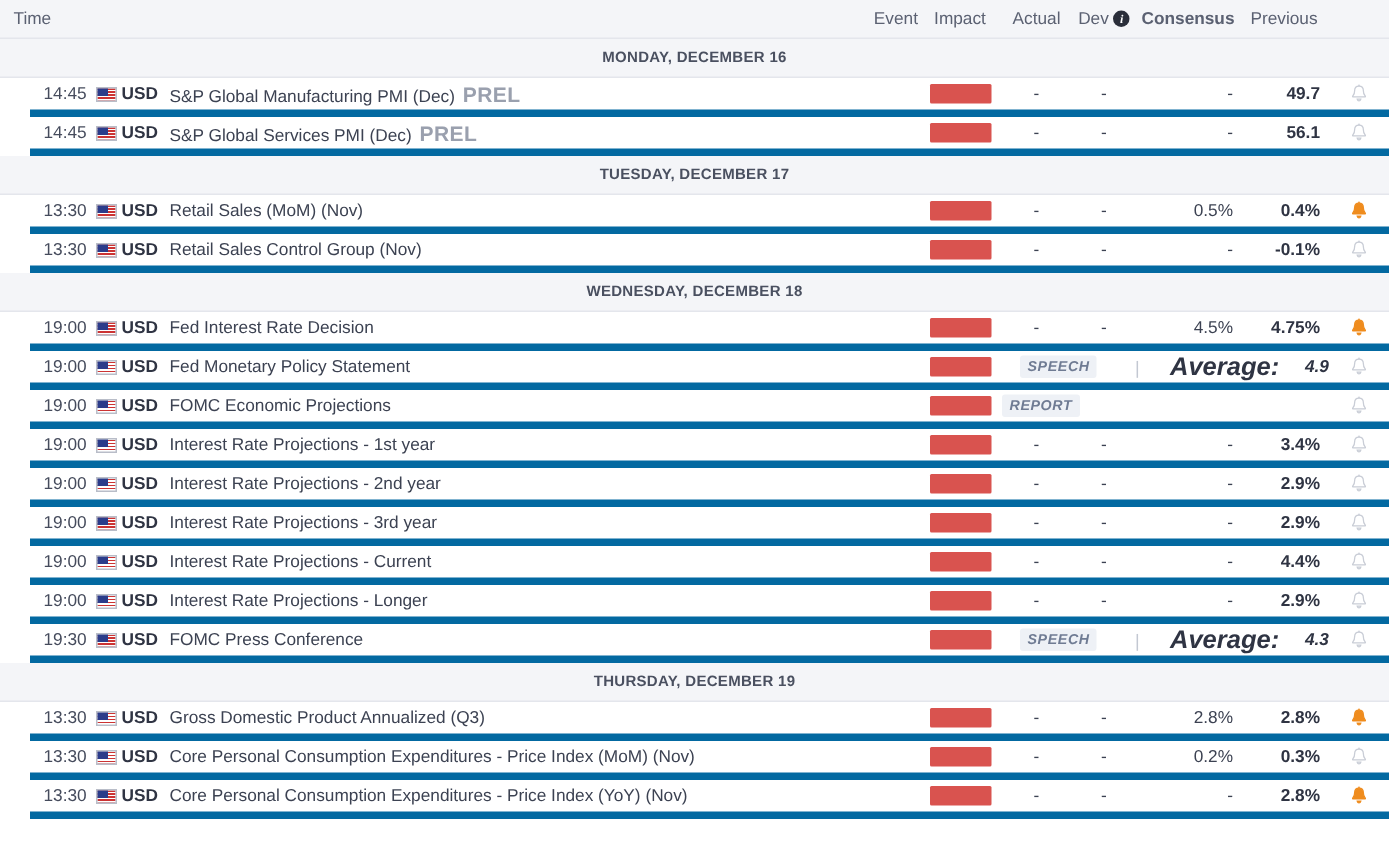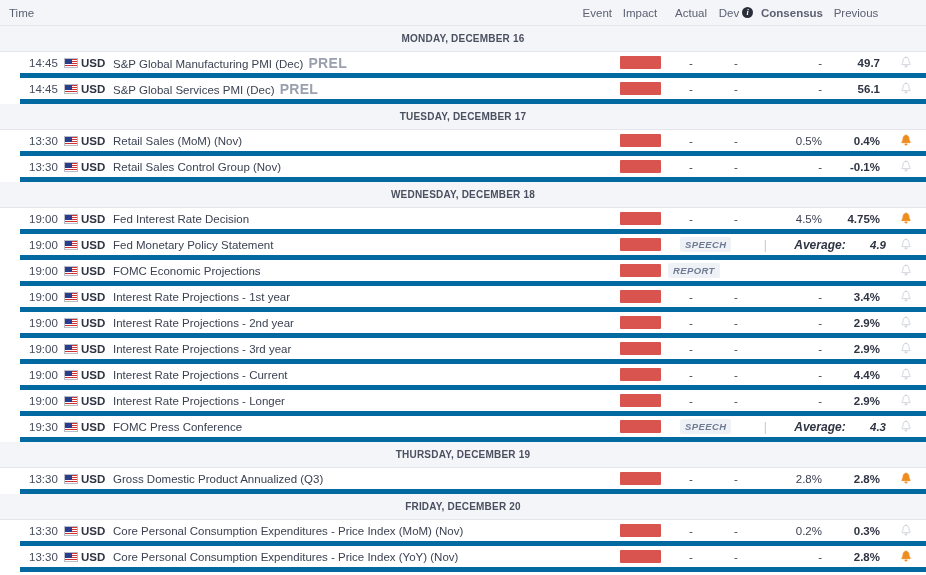--- a/index.html
+++ b/index.html
@@ -218,21 +218,21 @@
   }
   .divider-pipe {
     color: #c3c8d2;
     margin: 0 9px 0 14px;
     font-size: 12px;
   }
   .avg-label {
     font-weight: bold;
     font-style: italic;
     color: #2f3443;
-    font-size: 12px;
+    font-size: 17px;
   }
   .avg-value {
     font-weight: bold;
     font-style: italic;
     color: #2f3443;
     font-size: 11.5px;
     margin-left: 6px;
   }
 
   .bell {
@@ -607,23 +607,20 @@
           <div class="cell-previous">2.8%</div>
           <div class="cell-bell">
             <svg class="bell" viewBox="0 0 14 15">
               <path d="M7 1.6c-2.1 0-3.4 1.5-3.4 3.5 0 2.9-1.1 3.6-1.5 4.2-.2.3 0 .7.4.7h9c.4 0 .6-.4.4-.7-.4-.6-1.5-1.3-1.5-4.2 0-2-1.3-3.5-3.4-3.5z" fill="#ef8c1e" stroke="#ef8c1e" stroke-width="1"></path>
               <path d="M5.6 11.6c.2.9.8 1.4 1.4 1.4s1.2-.5 1.4-1.4z" fill="#ef8c1e" stroke="#ef8c1e" stroke-width="1"></path>
               <rect x="6.4" y="0.3" width="1.2" height="1.5" rx="0.5" fill="#ef8c1e"></rect>
             </svg>
           </div>
         </div>
       </div>
-      <div class="date-row">
-        <span class="date-label">FRIDAY, DECEMBER 20</span>
-      </div>
       <div class="event-row">
         <div class="cell-time">13:30</div>
         <div class="cell-cur">
           <span class="flag-us"></span>
           <span class="cur-code">USD</span>
         </div>
         <div class="cell-event">Core Personal Consumption Expenditures - Price Index (MoM) (Nov)</div>
         <div class="cell-right">
           <div class="cell-impact">
             <span class="impact-bar"></span>

